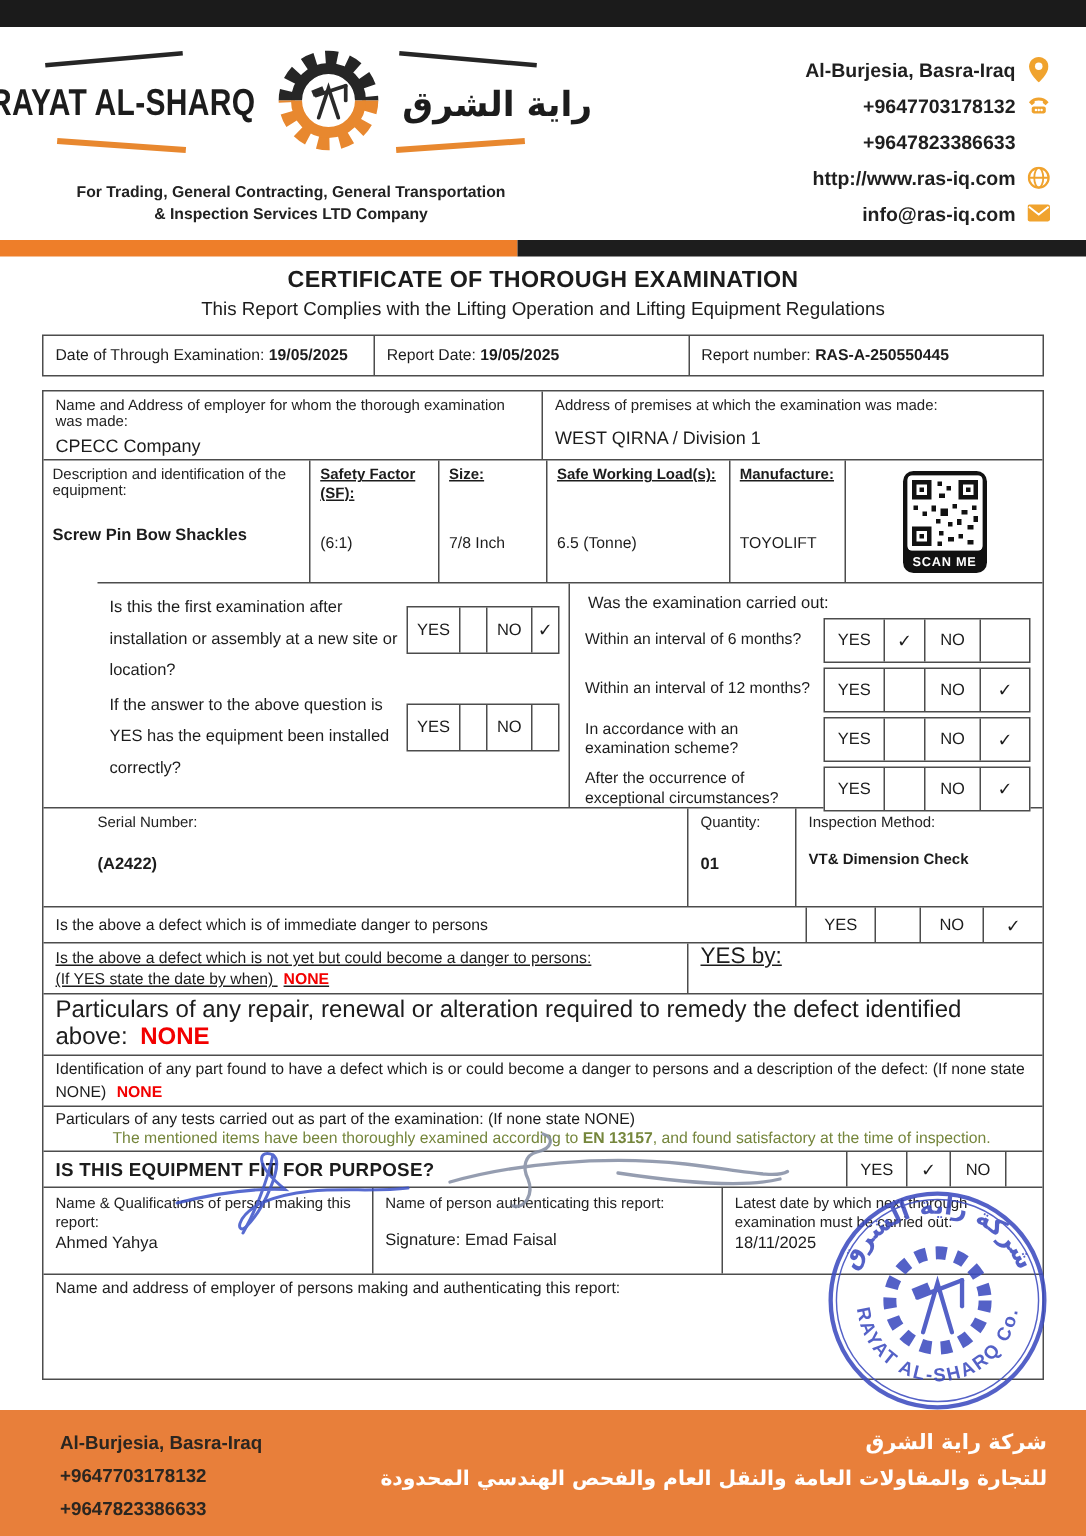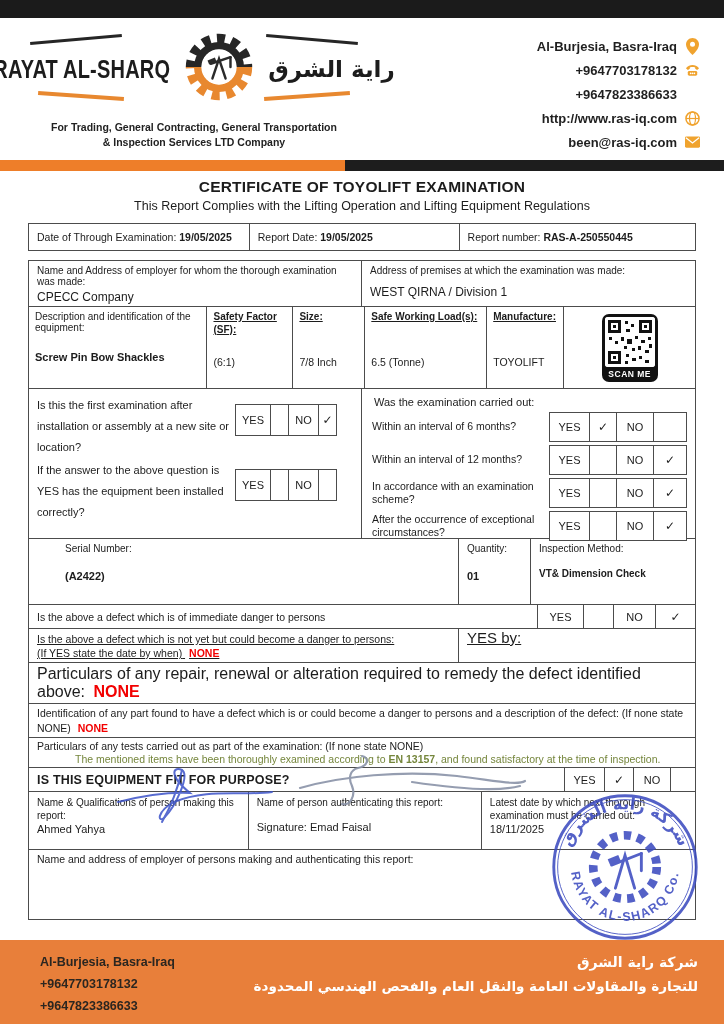--- a/index.html
+++ b/index.html
@@ -72,21 +72,21 @@
   .qr-frame svg{background:#fff;border-radius:3px;}
   .qr-caption{color:#fff;font-size:8.5px;font-weight:bold;padding:2px 0 3px 0;letter-spacing:.5px;}
 
   
   .yn-box{display:flex;border:1px solid #4c4c4c;background:#fff;}
   .yn-cell{display:flex;align-items:center;justify-content:center;font-size:11px;box-sizing:border-box;}
   .yn-cell + .yn-cell{border-left:1px solid #4c4c4c;}
   .yn-cell.chk{font-size:12px;}
 
   
-  .rowC{height:150px;}
+  .rowC{height:150px;margin-left:36px;}
   .rowC .halfL{width:50%;box-sizing:border-box;padding:6px 0 0 8px;}
   .rowC .halfR{width:50%;box-sizing:border-box;padding:5px 8px 0 10px;}
   .q-row{display:flex;margin-bottom:2px;}
   .q-text{width:196px;font-size:11px;line-height:21px;}
   .q-box{margin-top:9px;margin-left:2px;height:30px;}
   .q-box .c1{width:34px;} .q-box .c2{width:18px;} .q-box .c3{width:30px;} .q-box .c4{width:18px;}
   .co-head{font-size:11px;margin:2px 0 4px 2px;}
   .co-row{display:flex;align-items:center;margin:3px 0;}
   .co-label{flex:1;font-size:10.5px;line-height:1.25;padding-right:4px;}
   .co-box{height:28px;flex-shrink:0;}
@@ -226,37 +226,37 @@
       <span>http://www.ras-iq.com</span>
       <span class="ph">
         <svg width="15" height="15" viewBox="0 0 16 16">
             <circle cx="8" cy="8" r="7" fill="none" stroke="#F0A32E" stroke-width="1.6"></circle>
             <ellipse cx="8" cy="8" rx="3.2" ry="7" fill="none" stroke="#F0A32E" stroke-width="1.3"></ellipse>
             <line x1="1" y1="8" x2="15" y2="8" stroke="#F0A32E" stroke-width="1.3"></line>
           </svg>
       </span>
     </div>
     <div class="contact-line">
-      <span>been@ras-iq.com</span>
+      <span>info@ras-iq.com</span>
       <span class="ph">
         <svg width="16" height="12" viewBox="0 0 16 12">
             <rect class="icon-orange" width="16" height="12" rx="1.5"></rect>
             <path d="M1 1.5 8 7l7-5.5" fill="none" stroke="#fff" stroke-width="1.4"></path>
           </svg>
       </span>
     </div>
   </div>
 </div>
 
 <div class="divider">
   <div class="d-orange"></div>
   <div class="d-black"></div>
 </div>
 
-<div class="title">CERTIFICATE OF TOYOLIFT EXAMINATION</div>
+<div class="title">CERTIFICATE OF THOROUGH EXAMINATION</div>
 <div class="subtitle">This Report Complies with the Lifting Operation and Lifting Equipment Regulations</div>
 
 <div class="meta-table">
   <div class="meta-cell mc1">
     <span>Date of Through Examination:</span>
     <b>19/05/2025</b>
   </div>
   <div class="meta-cell mc2">
     <span>Report Date:</span>
     <b>19/05/2025</b>

